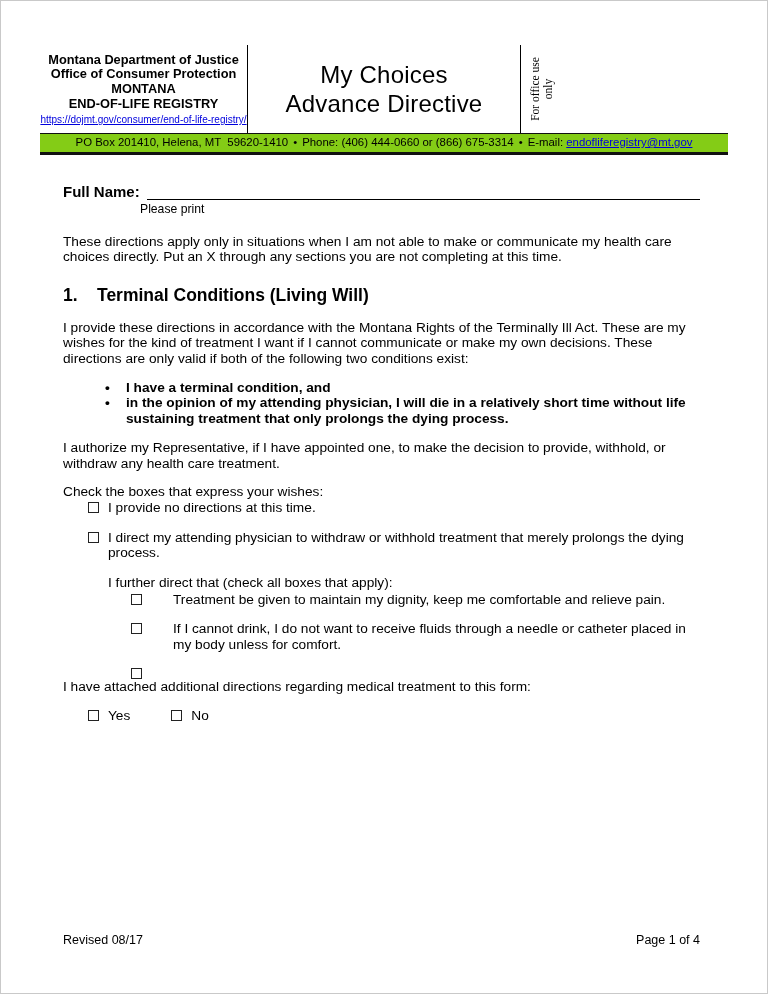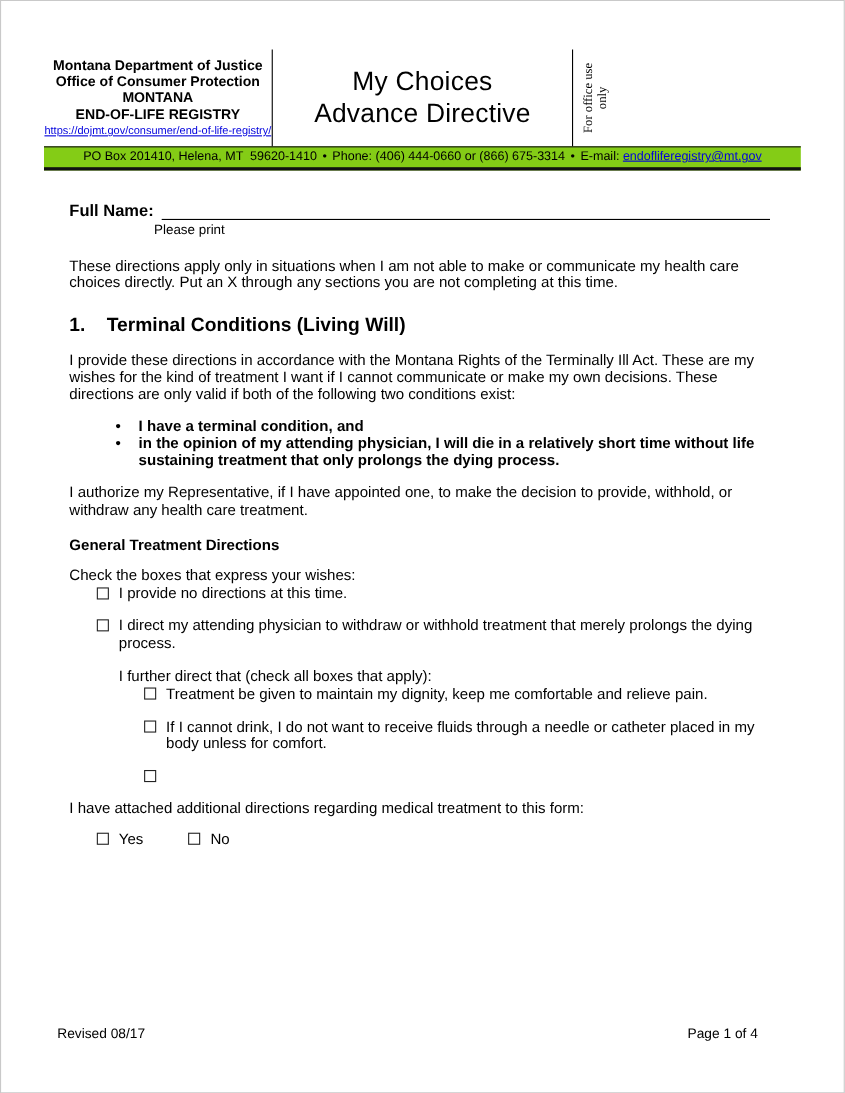--- a/index.html
+++ b/index.html
@@ -54,36 +54,36 @@
   .sec-intro { margin-top:15px; }
 
   .bullets { margin-top:13px; }
   .bullet-item { display:flex; font-weight:bold; padding-left:42px; }
   .bullet-dot { width:21px; flex-shrink:0; }
   .authorize { margin-top:14px; }
   .sub-heading { margin-top:16px; font-weight:bold; }
   .check-instruction { margin-top:12px; }
 
   .cb-row { display:flex; margin-top:1px; padding-left:25px; }
-  .cb-row.lvl2 { padding-left:68px; }
+  .cb-row.lvl2 { padding-left:68px;gap:22px; }
   .cb-row.tight { margin-top:14px; }
   .cb-box {
     width:11px; height:11px; flex-shrink:0;
     border:1.2px solid #222; margin-top:2px; margin-right:9px;
     background:#fff; cursor:pointer;
   }
   .further-direct { margin-top:14px; padding-left:45px; }
-  .attached { margin-top:16px; }
+  .attached { margin-top:0; }
   .yesno-row { display:flex; margin-top:13px; padding-left:25px; }
   .yesno-pair { display:flex; }
   .yesno-pair + .yesno-pair { margin-left:22px;padding-left:19px; }
 
   
   .footer {
-    position:absolute; left:52px; top:933px; width:637px;
+    position:absolute; left:63px; top:933px; width:637px;
     display:flex; justify-content:space-between;
     font-size:12.5px;
   }
 </style>
 </head>
 <body>
 
 <div class="header">
   <div class="header-top">
     <div class="agency-col">
@@ -128,21 +128,20 @@
       <span>I have a terminal condition, and</span>
     </div>
     <div class="bullet-item">
       <span class="bullet-dot">•</span>
       <span>in the opinion of my attending physician, I will die in a relatively short time without life sustaining treatment that only prolongs the dying process.</span>
     </div>
   </div>
 
   <div class="authorize">I authorize my Representative, if I have appointed one, to make the decision to provide, withhold, or withdraw any health care treatment.</div>
 
-  <div class="sub-heading">General Treatment Directions</div>
 
   <div class="check-instruction">Check the boxes that express your wishes:</div>
 
   <div class="cb-row">
     <span class="cb-box"></span>
     <span>I provide no directions at this time.</span>
   </div>
 
   <div class="cb-row tight">
     <span class="cb-box"></span>

